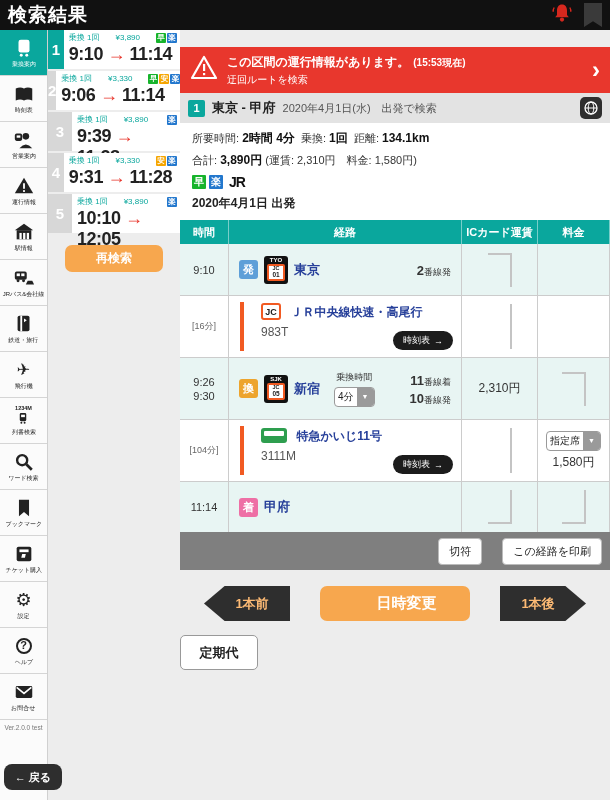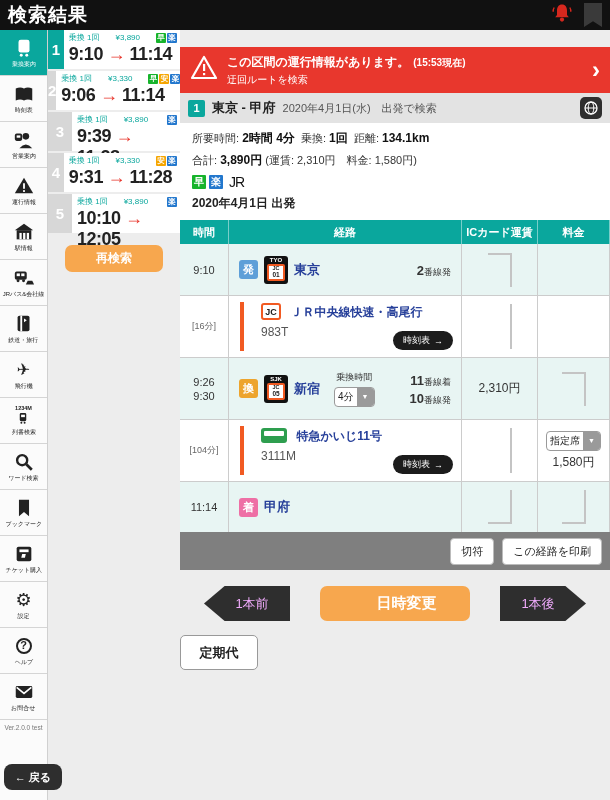--- a/index.html
+++ b/index.html
@@ -66,21 +66,21 @@
   .sb-route { font-size:13px; font-weight:bold; color:#222; }
   .sb-cond { font-size:11px; color:#555; }
   .globe-btn { margin-left:auto; width:22px; height:22px; background:#2f2f2f; border-radius:5px;
     display:flex; align-items:center; justify-content:center; cursor:pointer; }
 
   .summary { background:#fff; padding:7px 12px 8px; }
   .sum-line { font-size:11px; color:#333; margin-bottom:5px; }
   .sum-line b { font-size:12px; color:#111; }
   .sum-badges { display:flex; align-items:center; gap:3px; margin-bottom:5px; }
   .sum-badges .bdg { width:14px; height:14px; font-size:10px; }
-  .jr-mark { font-size:14px; font-weight:normal; color:#111; letter-spacing:-1px; margin-left:3px; }
+  .jr-mark { font-size:14px; font-weight:bold; color:#111; letter-spacing:-1px; margin-left:3px; }
   .sum-date { font-size:12px; font-weight:bold; color:#222; }
 
   
   .ttable { background:#fff; }
   .thead { display:grid; grid-template-columns:49px 233px 76px 72px; background:#0aa79d; height:24px; }
   .thead > div { color:#fff; font-size:11px; font-weight:bold; display:flex; align-items:center;
     justify-content:center; border-right:1px solid rgba(255,255,255,.45); }
   .trow { display:grid; grid-template-columns:49px 233px 76px 72px; border-bottom:1px solid #ccc; }
   .trow > div { border-right:1px solid #ccc; position:relative; }
   .trow.station { background:#e8f5f3; }
@@ -126,27 +126,27 @@
   .exp-train:before { content:""; position:absolute; left:3px; right:3px; top:3px; height:5px; background:#fff;
     border-radius:1px; }
   .c-ic, .c-fare { display:flex; flex-direction:column; align-items:center; justify-content:center;
     font-size:12px; color:#333; }
   .spn { width:24px; height:34px; border-color:#c4c4c4 !important; }
   .spn-start { border-top:2px solid; border-right:2px solid; }
   .spn-mid { border-right:2px solid; height:75%; }
   .spn-end { border-bottom:2px solid; border-right:2px solid; }
   .fare-val { font-size:12px; color:#333; margin-top:3px; }
   .tfooter { height:38px; background:#7f7f7f; display:flex; align-items:center; justify-content:flex-end;
-    gap:8px; padding:0 8px; }
+    gap:20px; padding:0 8px; }
   .wbtn { background:#fff; border:1px solid #bbb; border-radius:4px; font-size:11px; color:#222;
     padding:5px 10px; cursor:pointer; font-family:inherit; }
 
   
   .nav1 { margin-top:16px; display:flex; align-items:center; justify-content:space-between; padding:0 24px; }
-  .arrow-btn { width:86px; height:35px; background:#2e2e2e; color:#f0abfc; font-size:13px; font-weight:normal;
+  .arrow-btn { width:86px; height:35px; background:#2e2e2e; color:#fdba74; font-size:13px; font-weight:bold;
     display:flex; align-items:center; justify-content:center; cursor:pointer; }
   .arrow-btn.prev { clip-path:polygon(24% 0,100% 0,100% 100%,24% 100%,0 50%); padding-left:10px; }
   .arrow-btn.next { clip-path:polygon(0 0,76% 0,100% 50%,76% 100%,0 100%); padding-right:10px; }
   .dt-btn { width:150px; height:35px; background:#f7a74e; border:none; border-radius:7px; color:#fff;
     font-size:15px; font-weight:bold; cursor:pointer; font-family:Liberation Mono, monospace;padding-left:23px; }
   .nav2 { margin-top:14px; display:flex; justify-content:space-between; gap:14px; }
   .commuter-btn { width:78px; height:35px; background:#fff; border:1px solid #999; border-radius:5px;
     font-size:13px; font-weight:bold; color:#222; cursor:pointer; font-family:inherit; }
   .register-btn { width:212px; height:35px; background:#2e2e2e; border:none; border-radius:5px;
     font-size:13px; font-weight:bold; color:#fff; cursor:pointer; font-family:inherit; }

